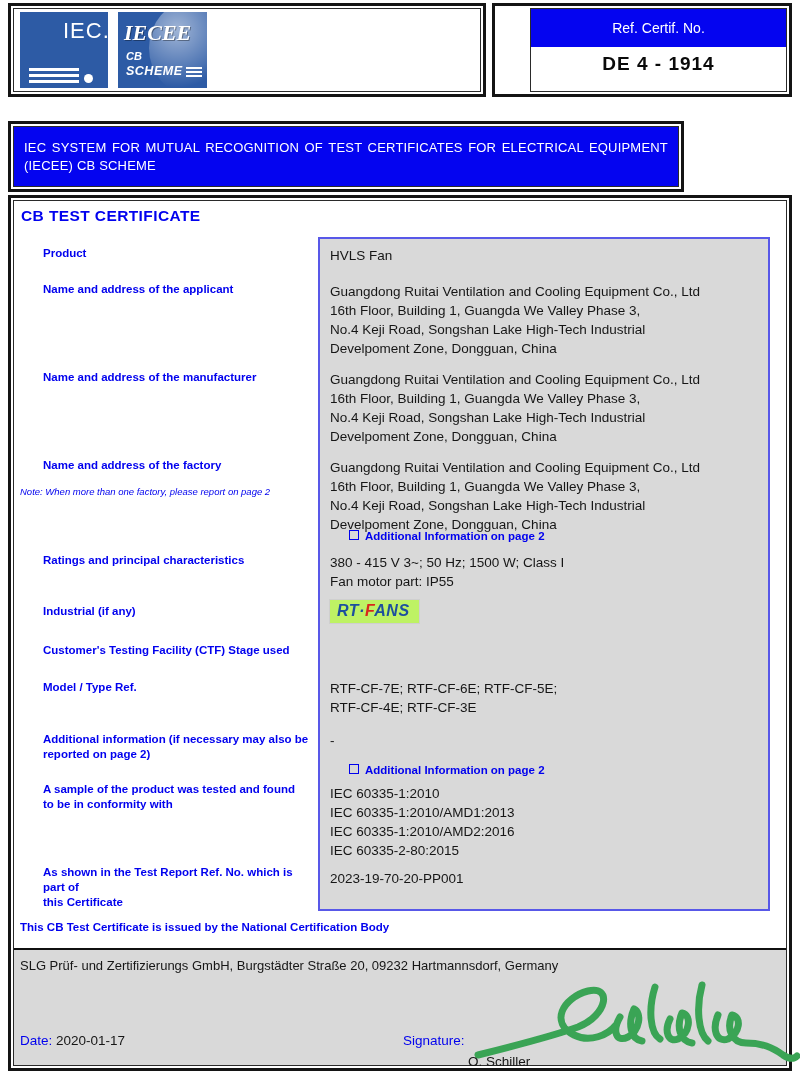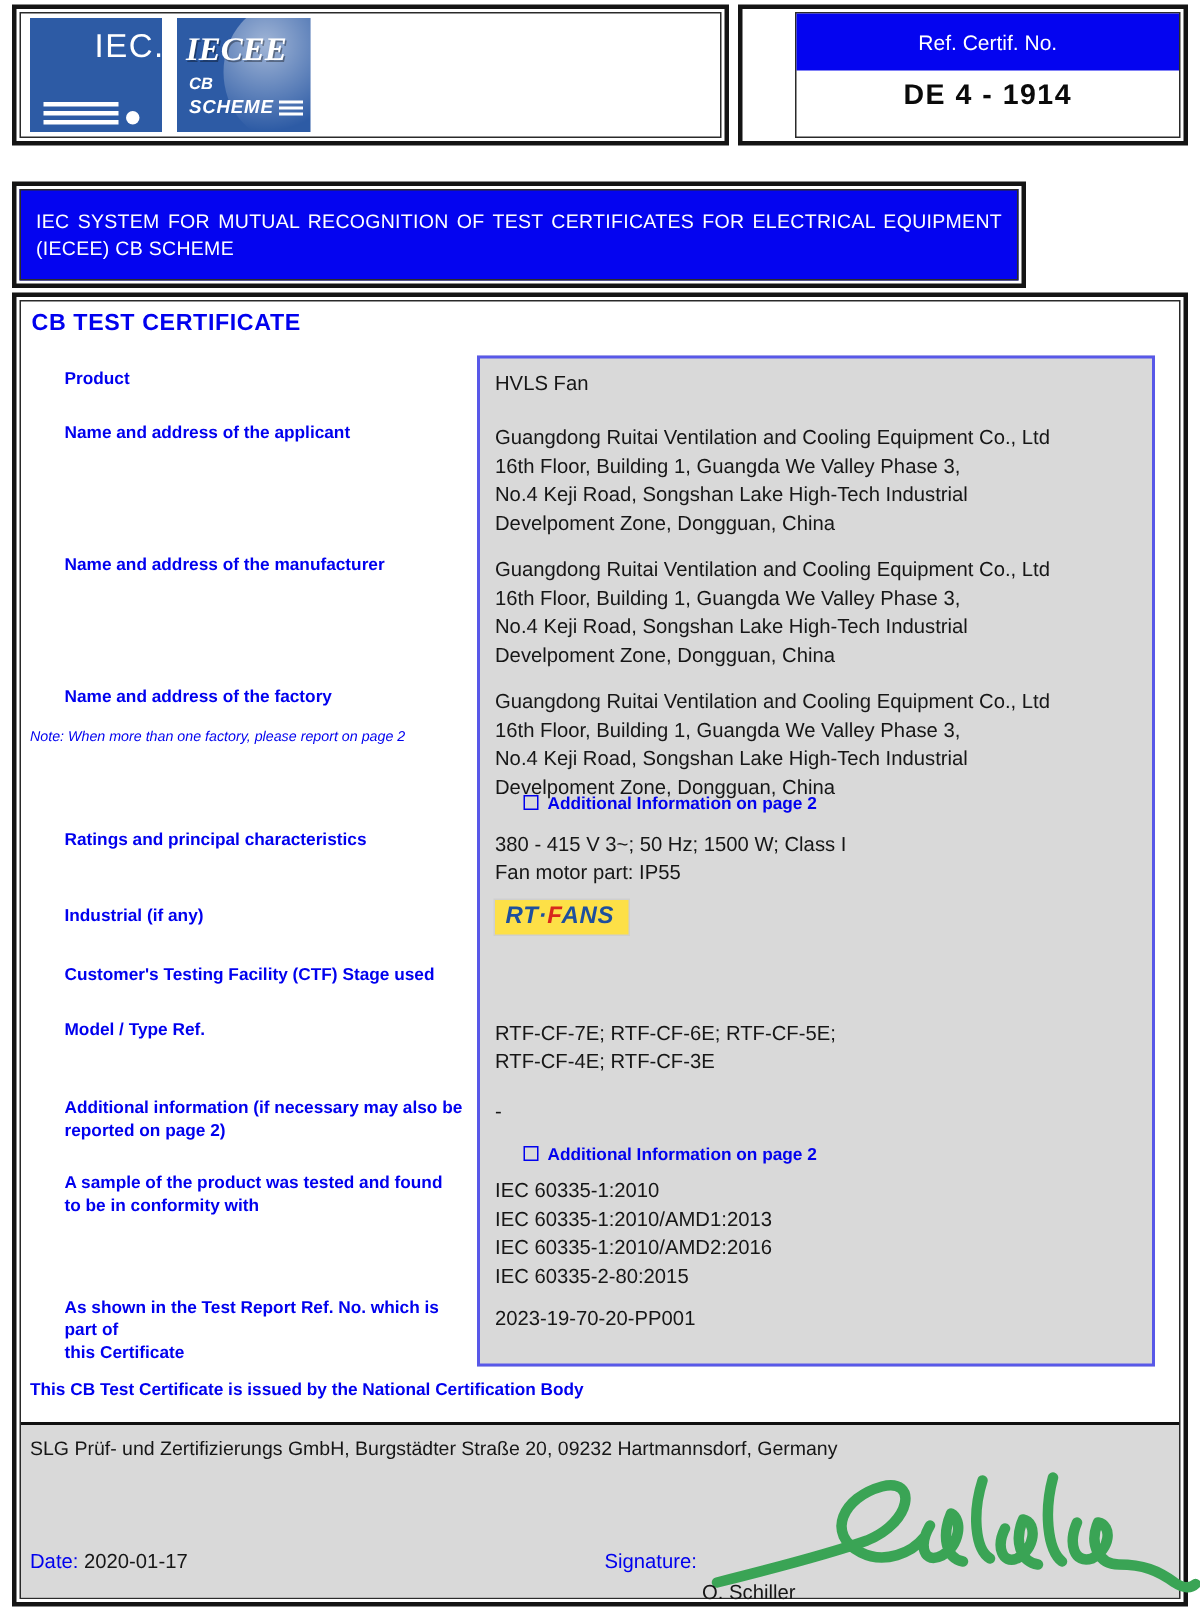--- a/index.html
+++ b/index.html
@@ -51,21 +51,21 @@
   .box-main{left:8px;top:195px;width:784px;height:876px;}
   .cert-title{position:absolute;left:7px;top:6px;font-size:15.5px;font-weight:700;color:var(--accent-blue);letter-spacing:.4px;}
   .flabel{position:absolute;left:6px;width:296px;color:var(--accent-blue);font-size:11.5px;font-weight:700;line-height:15px;white-space:pre-line;padding-left:23px;}
   .fnote{position:absolute;left:6px;width:296px;color:var(--accent-blue);font-size:9.5px;font-style:italic;line-height:12px;}
 
   
   .value-box{position:absolute;left:304px;top:36px;width:452px;height:674px;background:var(--value-box-bg);border:2px solid var(--value-box-border);}
   .val{position:absolute;left:10px;width:430px;color:var(--ink);font-size:13.5px;line-height:19px;white-space:pre-line;}
   .addinfo{position:absolute;left:10px;display:flex;align-items:flex-start;gap:6px;color:var(--accent-blue);font-size:11.5px;font-weight:700;line-height:14px;padding-left:19px;}
   .cbx{flex:0 0 auto;width:10px;height:10px;border:1.5px solid currentColor;margin-top:1px;background:transparent;}
-  .tm-box{position:absolute;left:10px;background:#fde047;padding:2px 9px 3px 7px;font-size:16px;font-weight:700;font-style:italic;letter-spacing:.5px;box-shadow:0 0 0 1px #cfcfcf;}
+  .tm-box{position:absolute;left:10px;background:#bef264;padding:2px 9px 3px 7px;font-size:16px;font-weight:700;font-style:italic;letter-spacing:.5px;box-shadow:0 0 0 1px #cfcfcf;}
   .tm-blue{color:#1d4f9e;}
   .tm-red{color:#d8271c;}
 
   
   .issued-line{position:absolute;left:6px;top:720px;color:var(--accent-blue);font-size:11.5px;font-weight:700;}
   .gray-section{position:absolute;left:0;right:0;top:747px;bottom:0;background:var(--value-box-bg);border-top:2px solid #101010;}
   .ncb-line{position:absolute;left:6px;top:8px;color:var(--ink);font-size:13px;text-align:right;}
   .date-line{position:absolute;left:6px;top:83px;font-size:13.5px;color:var(--ink);}
   .date-label{color:var(--accent-blue);}
   .sig-label{position:absolute;left:389px;top:83px;font-size:13.5px;color:var(--accent-blue);}

